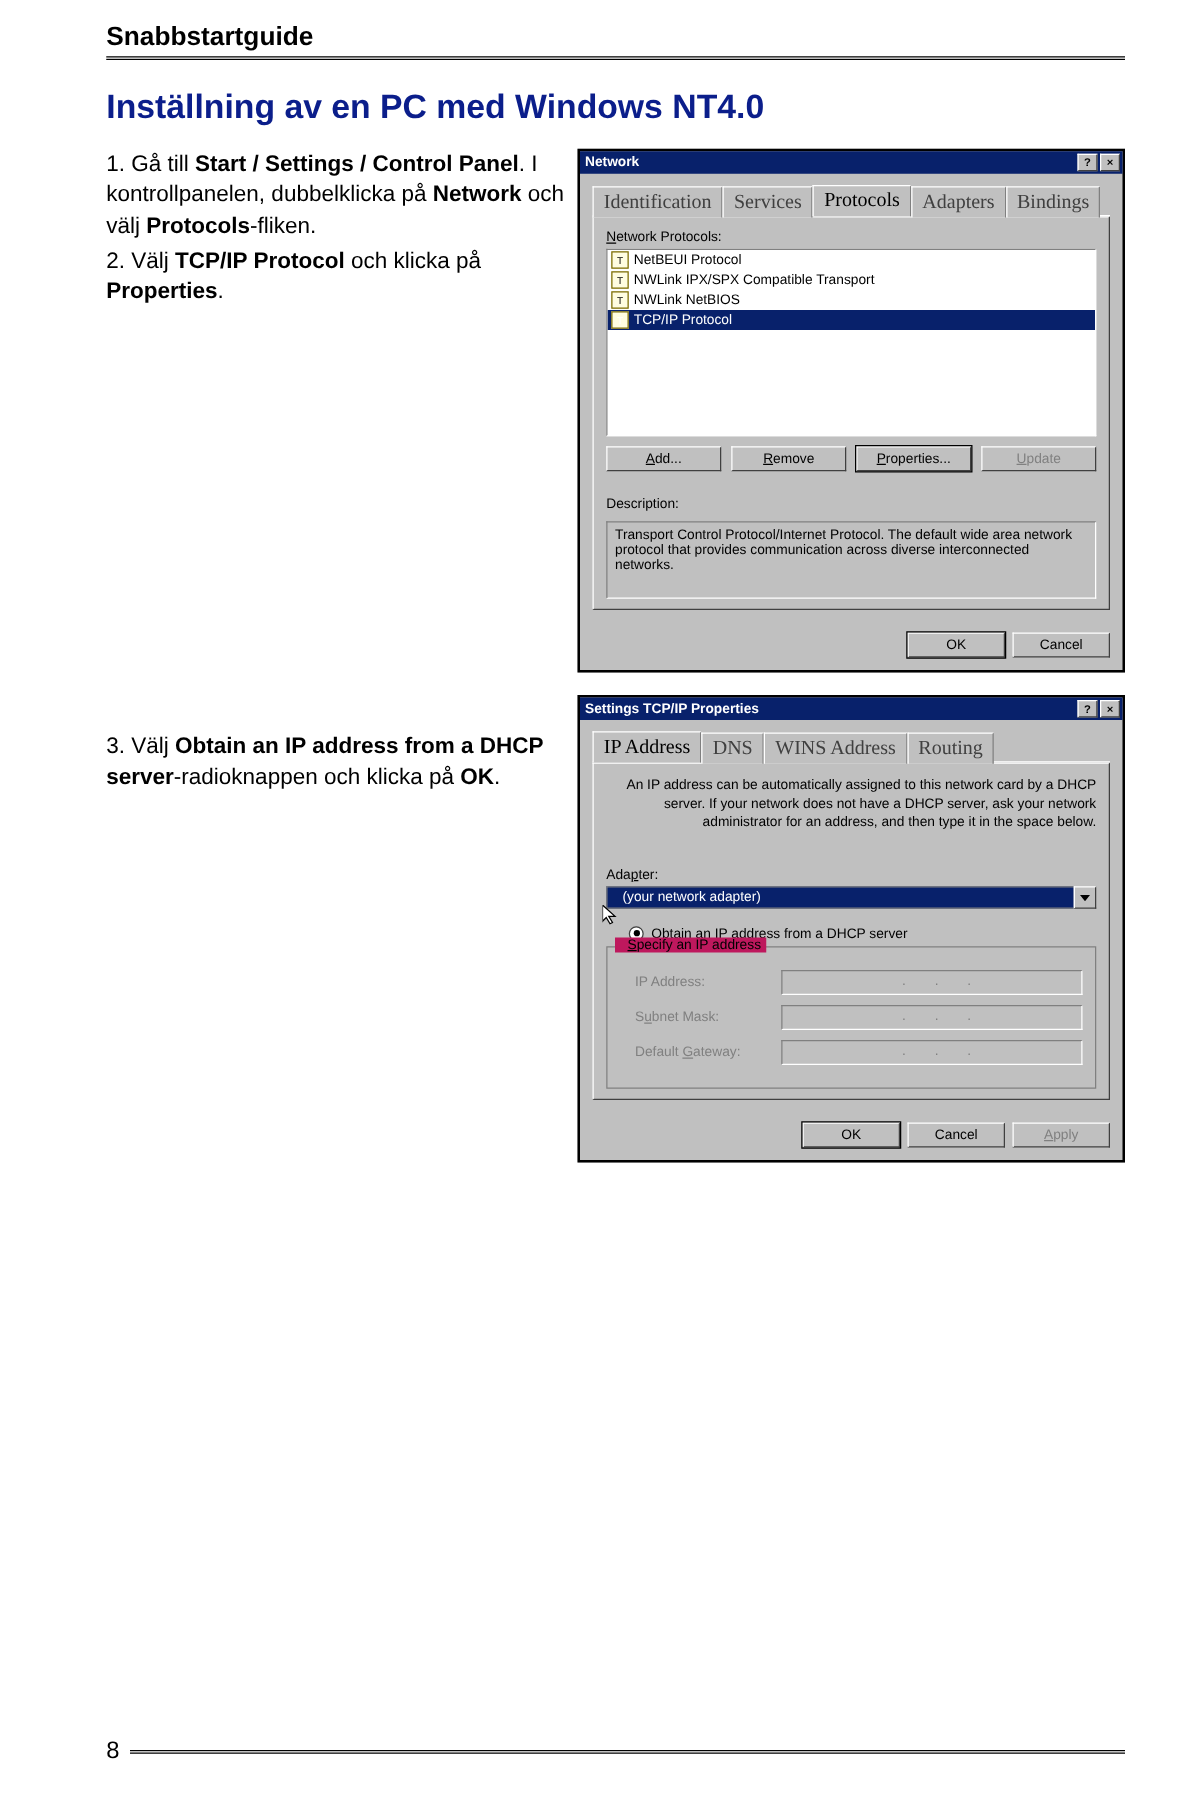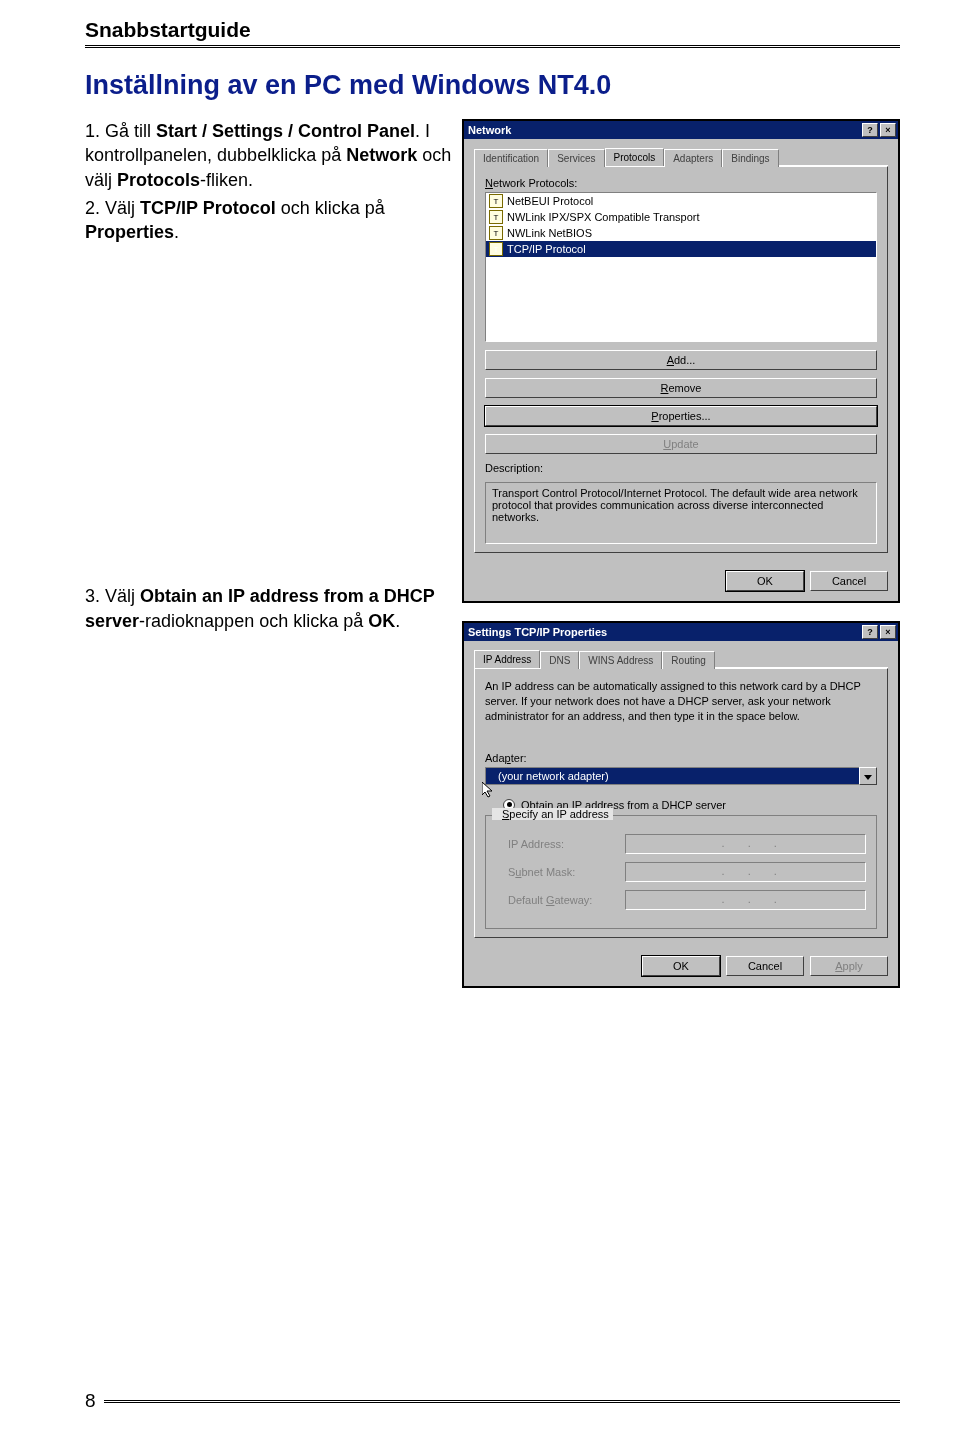--- a/index.html
+++ b/index.html
@@ -77,23 +77,24 @@
     display: flex;
     border-bottom: 1px solid #fff;
     margin-bottom: 0;
   }
   .tab {
     background: #c0c0c0;
     border: 1px solid #fff;
     border-right-color: #808080;
     border-bottom: none;
     padding: 3px 8px 3px 8px;
-    font-size: 10px;
+    font-size: 16px;
     position: relative;
     top: 1px;
+    font-family: Liberation Serif, serif;
   }
   .tab.inactive { color: #404040; top: 2px; border-top-color:#fff; }
   .panel {
     border: 1px solid #fff;
     border-top: 1px solid #fff;
     border-right-color: #404040;
     border-bottom-color: #404040;
     padding: 10px 10px 8px 10px;
     background: #c0c0c0;
   }
@@ -118,21 +119,21 @@
     color: #fff;
   }
   .proto-icon {
     width: 14px; height: 14px;
     display: inline-flex;
     align-items: center; justify-content: center;
     background: #fffde0;
     border: 1px solid #7a6a00;
     font-size: 8px;
   }
-  .btnrow { display: flex; gap: 8px; margin-top: 8px; justify-content: space-between; flex-direction: column; }
+  .btnrow { display: flex; gap: 8px; margin-top: 8px; justify-content: space-between; }
   .wbtn {
     flex: 1;
     background: #c0c0c0;
     border: 1px solid #fff;
     border-right-color: #404040;
     border-bottom-color: #404040;
     padding: 3px 0;
     font-size: 11px;
     text-align: center;
   }
@@ -149,21 +150,21 @@
   }
   .okrow {
     display: flex;
     justify-content: flex-end;
     gap: 6px;
     padding: 8px 10px 10px 0;
   }
   .okrow .wbtn { flex: none; width: 78px; }
 
   
-  .paratext { font-size: 11px; line-height: 1.35; }
+  .paratext { font-size: 11px; line-height: 1.35; text-align: right; }
   .adapter-label { margin-top: 28px; font-size: 11px; }
   .combo {
     display: flex;
     margin-top: 3px;
   }
   .combo .combofield {
     flex: 1;
     background: #08216b;
     color: #fff;
     padding: 2px 12px;
@@ -198,21 +199,21 @@
   }
   .fieldset {
     border: 1px solid #808080;
     padding: 10px 10px 10px 10px;
     margin-top: 4px;
     position: relative;
   }
   .fieldset .legend {
     position: absolute;
     top: -8px; left: 6px;
-    background: #e5e5e5;
+    background: #be185d;
     padding: 0 4px;
     display: flex; align-items: center; gap: 6px;
     font-size: 11px;
   }
   .grey { color: #808080; }
   .iprow {
     display: flex; align-items: center;
     margin: 8px 0 8px 12px;
     gap: 12px;
   }
@@ -320,21 +321,21 @@
                 <span class="proto-icon">T</span>
                 <span>TCP/IP Protocol</span>
               </div>
           </div>
           <div class="btnrow">
             <div class="wbtn"><u class="ak">A</u>dd...</div>
             <div class="wbtn"><u class="ak">R</u>emove</div>
             <div class="wbtn def"><u class="ak">P</u>roperties...</div>
             <div class="wbtn dis"><u class="ak">U</u>pdate</div>
           </div>
-          <div class="label" style="margin-top:8px;">Description:</div>
+          <div class="label" style="margin-top:20px;">Description:</div>
           <div class="descbox">Transport Control Protocol/Internet Protocol. The default wide area network protocol that provides communication across diverse interconnected networks.</div>
         </div>
       </div>
       <div class="okrow">
         <div class="wbtn def">OK</div>
         <div class="wbtn">Cancel</div>
       </div>
     </div>
 
     <div class="win">

